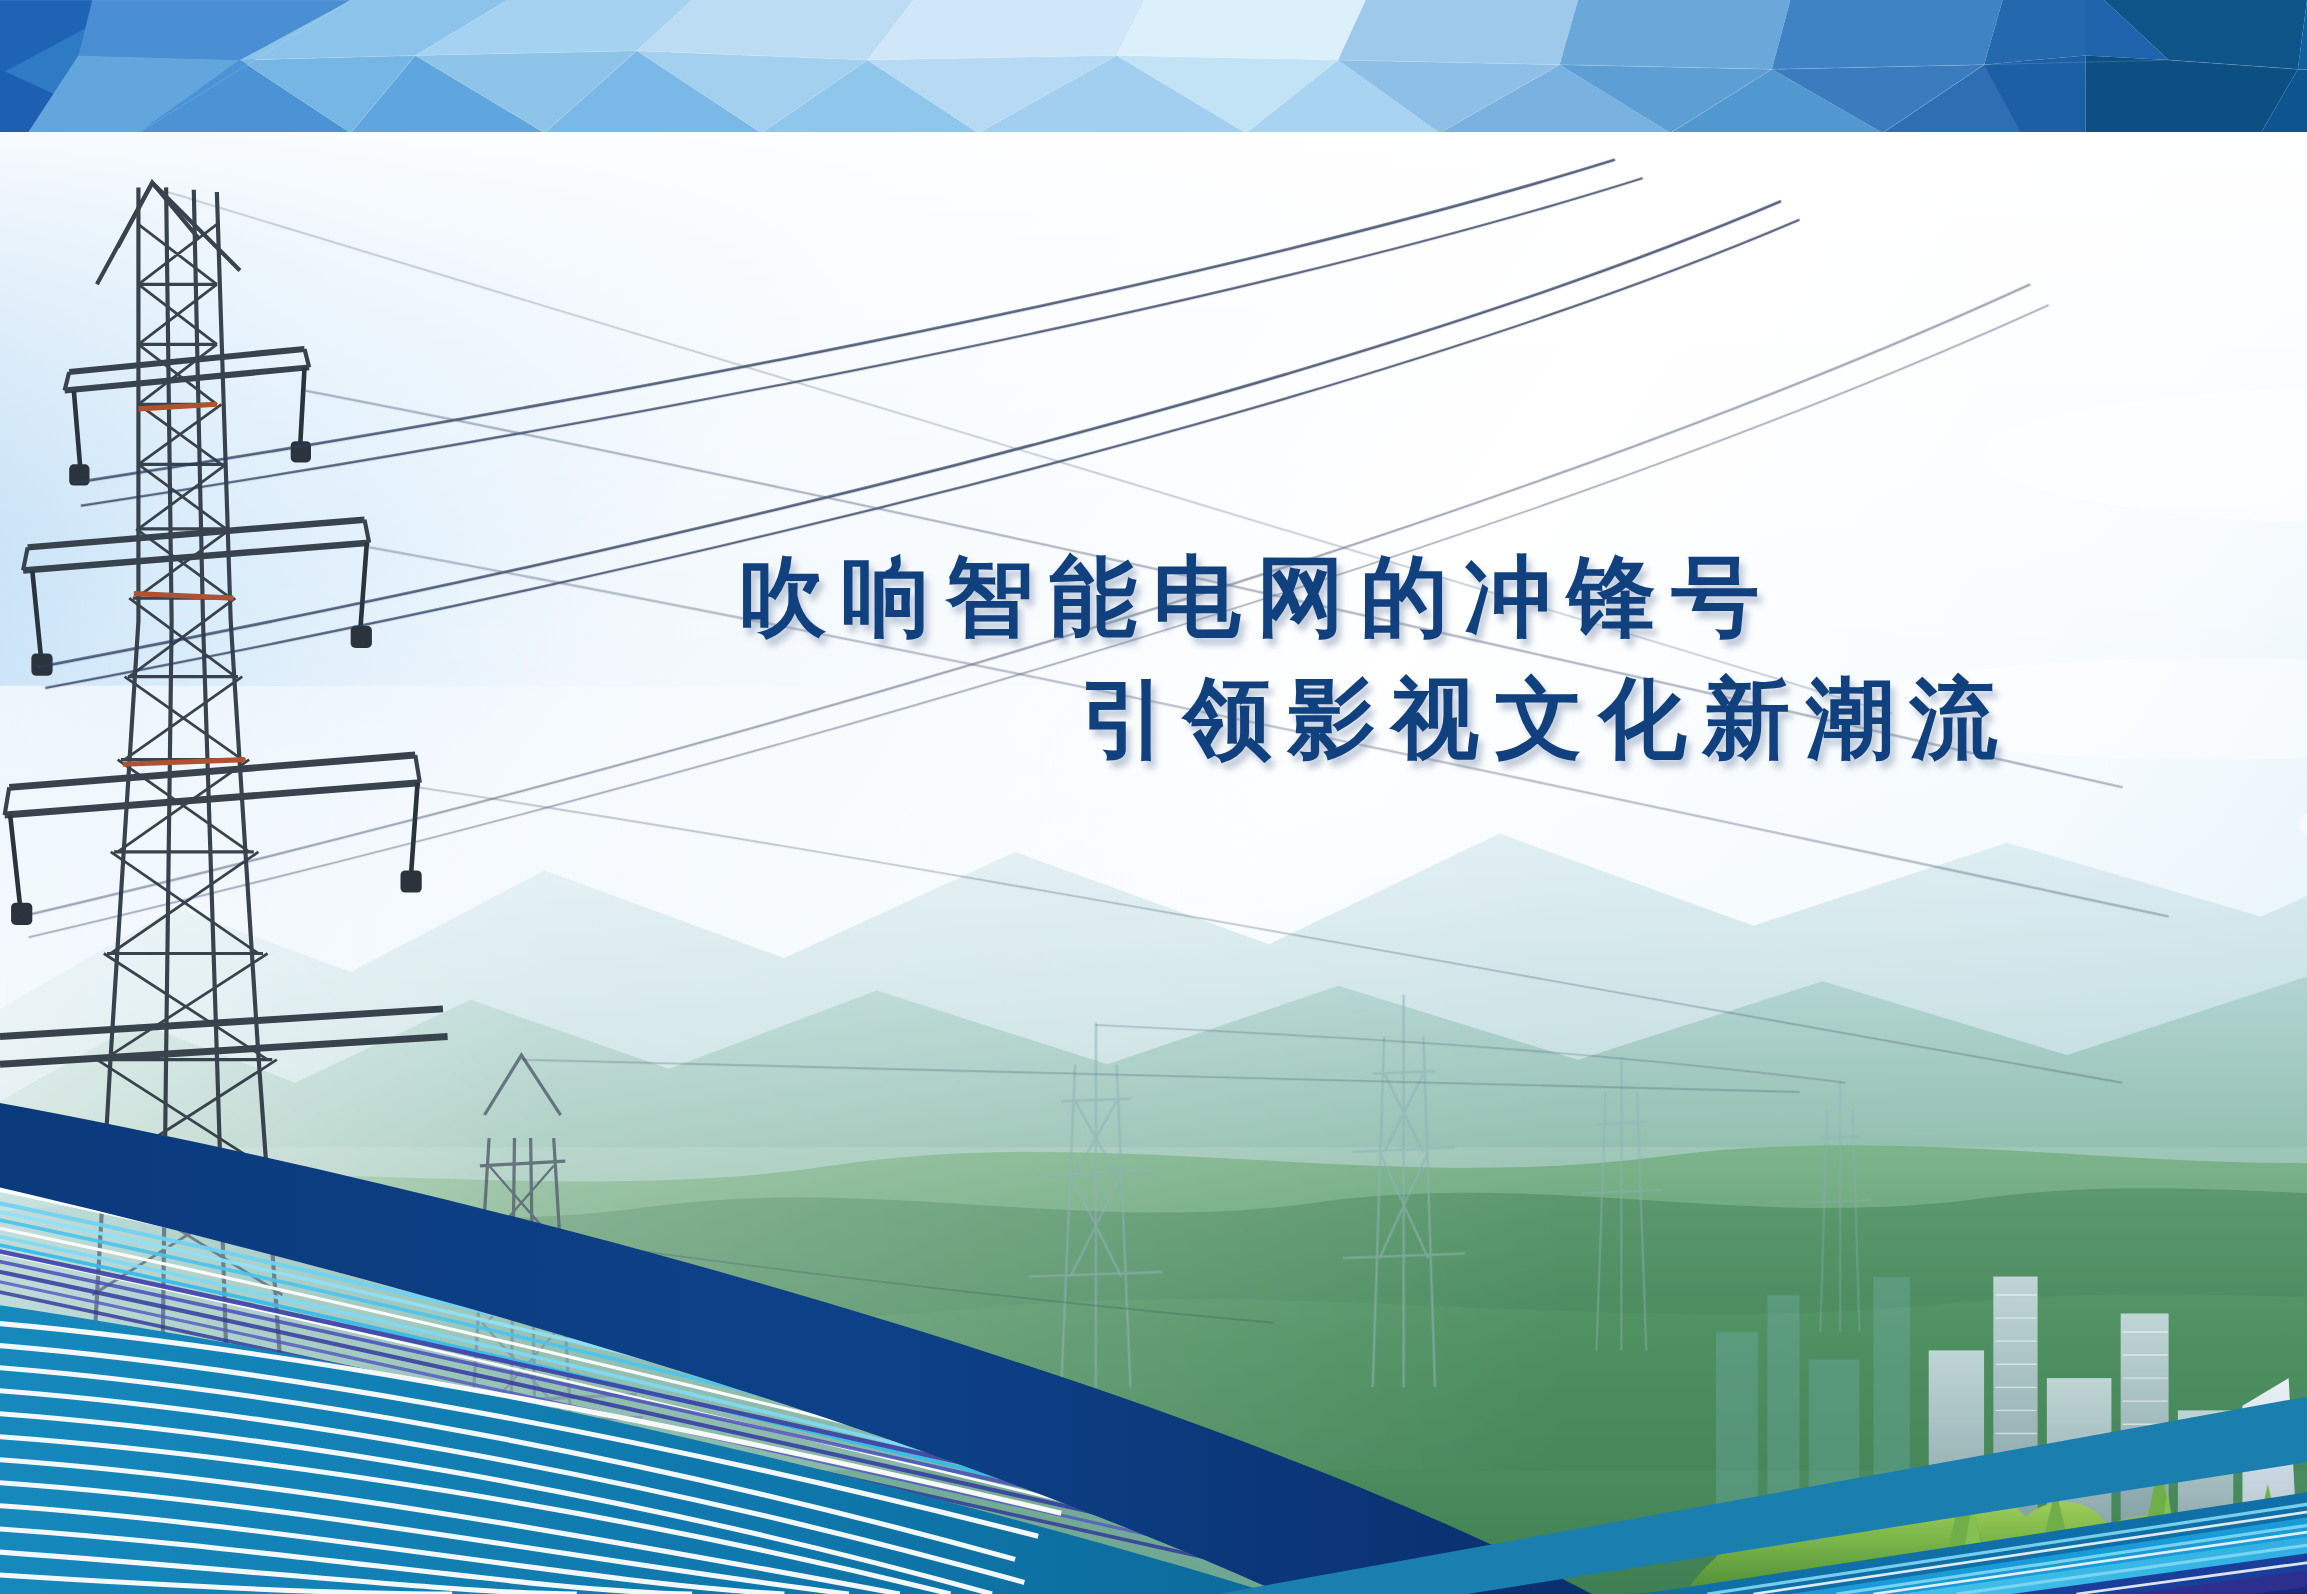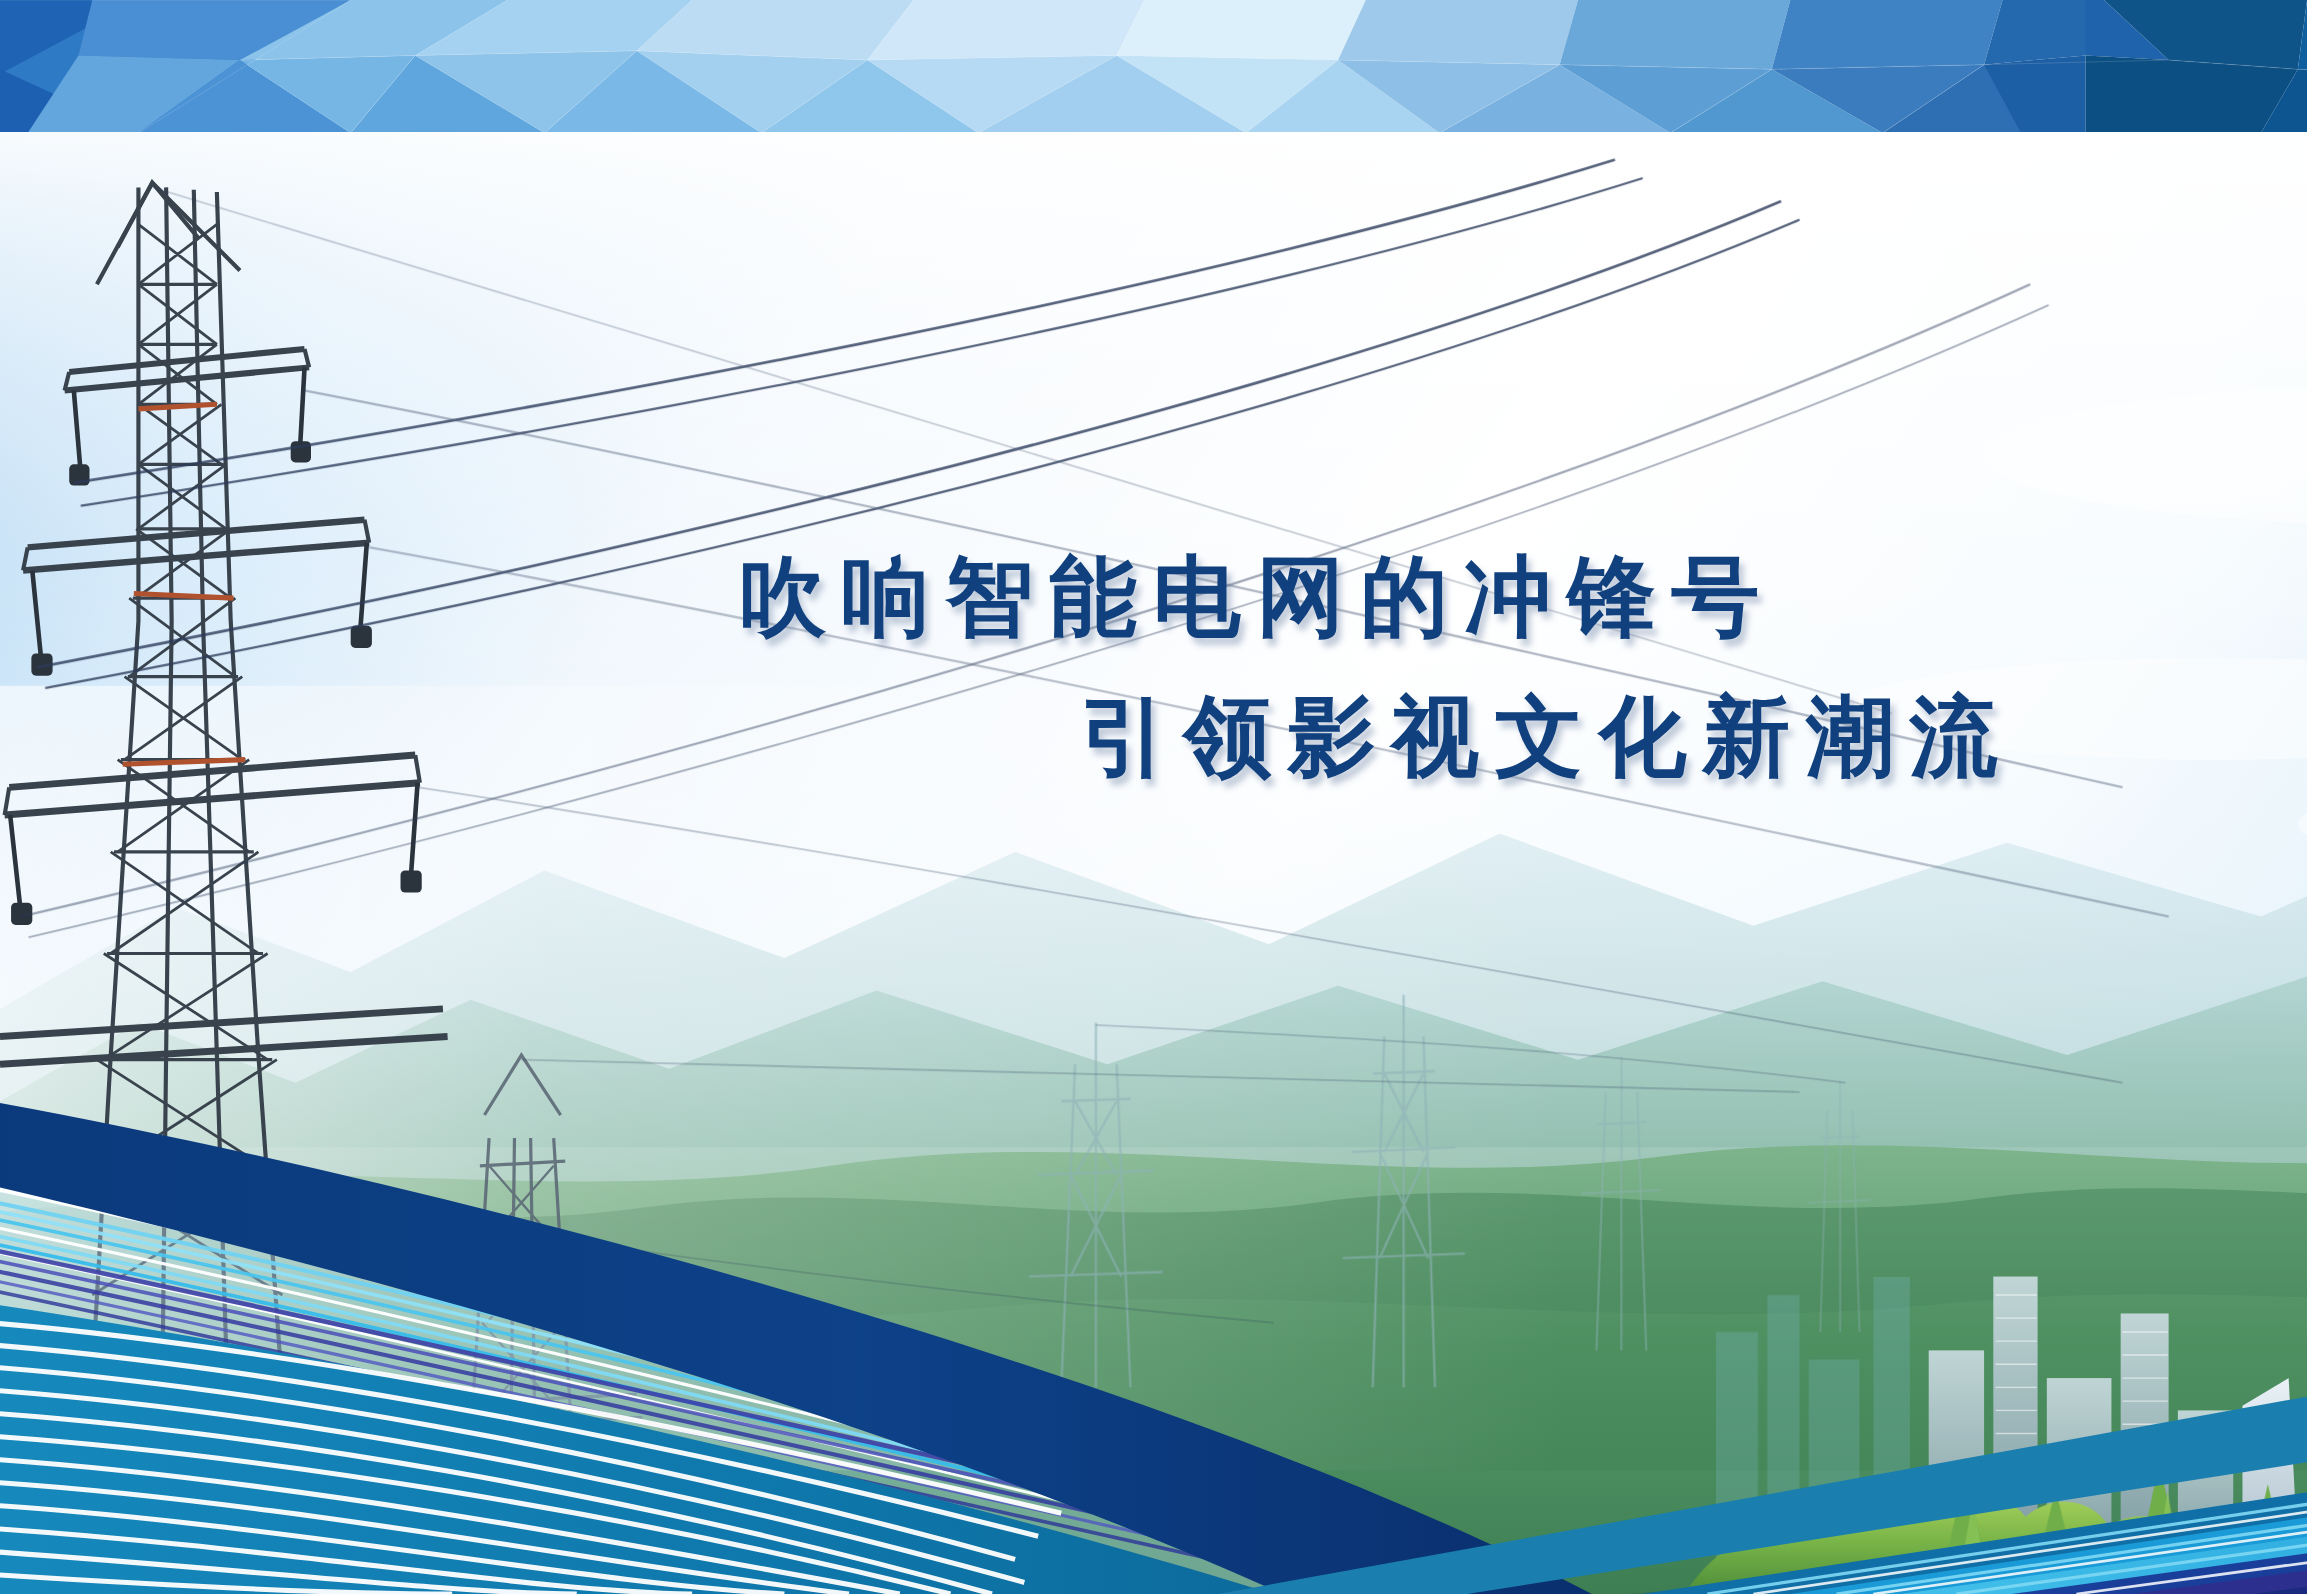--- a/index.html
+++ b/index.html
@@ -18,21 +18,21 @@
     color:#10407e;
     font-weight:700;
     font-size:88px;
     line-height:92px;
     letter-spacing:15.7px;
     white-space:nowrap;
     text-shadow:4.6px 6.5px 6.5px rgba(120,140,170,.45);
     font-family:"Liberation Serif","DejaVu Serif",serif;
   }
   #line1{position:absolute;left:738px;top:0;margin-top:12px;}
-  #line2{position:absolute;left:1080px;top:152px;}
+  #line2{position:absolute;left:1080px;top:134px;}
 </style>
 </head>
 <body>
 
 <div id="stage">
 
   <div id="polyband">
     <svg width="2834" height="133" viewBox="0 0 6142 288" preserveAspectRatio="none">
       <rect x="0" y="0" width="6142" height="288" fill="#ffffff"></rect>
       <g>

